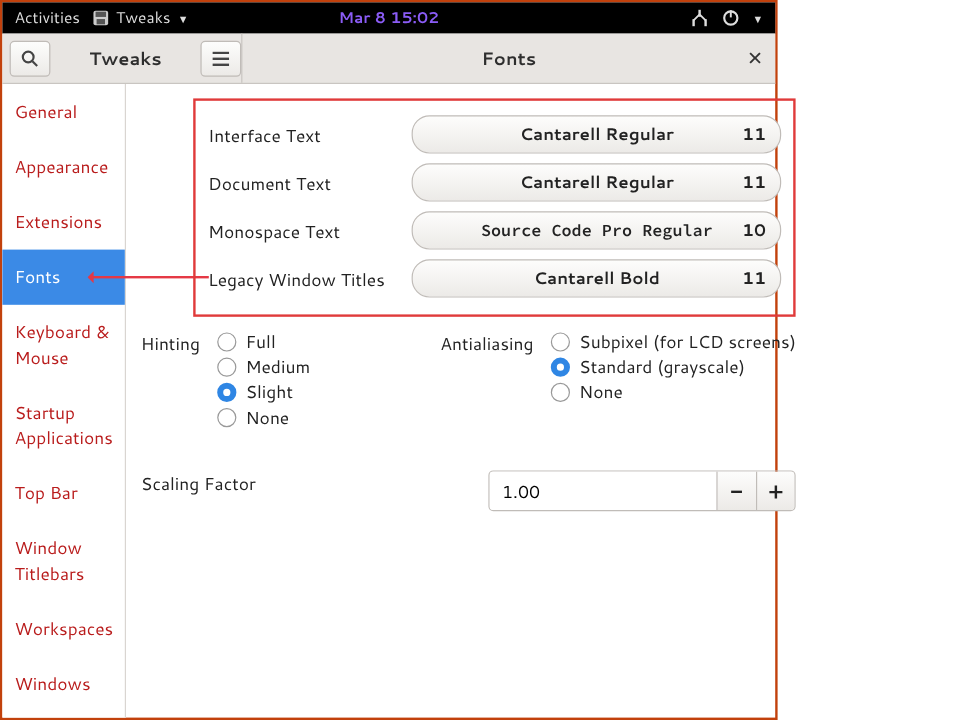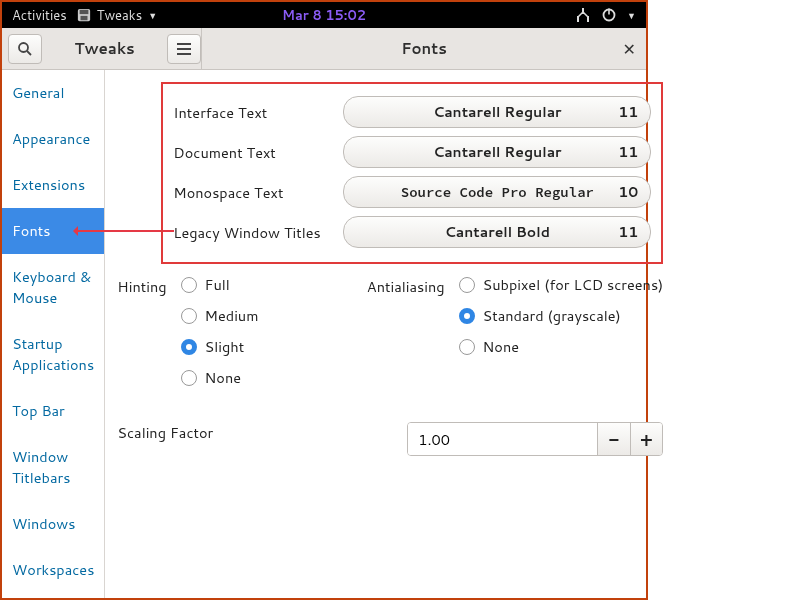--- a/index.html
+++ b/index.html
@@ -19,38 +19,38 @@
   .hb-left { display: flex; align-items: center; gap: 6px; padding-left: 6px; width: 200px; border-right: 1px solid #c9c5c1; height: 100%; }
   .hb-btn { width: 34px; height: 30px; border: 1px solid #c0bcb8; background: linear-gradient(#fdfdfc,#eceae7); border-radius: 4px; display: flex; align-items: center; justify-content: center; }
   .hb-title-left { flex: 1; text-align: center; font-weight: 700; font-size: 15px; color: #2e2e2e; }
   .hb-right { flex: 1; height: 100%; display: flex; align-items: center; position: relative; }
   .hb-title-right { position: absolute; left: 50%; transform: translateX(-50%); font-weight: 700; font-size: 15px; color: #2e2e2e; }
   .hb-close { position: absolute; right: 10px; font-size: 16px; color: #333; cursor: pointer; }
 
   
   .body { display: flex; height: calc(600px - 26px - 42px - 4px); }
   .sidebar { width: 200px; border-right: 1px solid #d9d5d1; background: #fff; }
-  .sidebar .item { padding: 12px 10px; font-size: 14.5px; color: #0369a1; border-bottom: 1px solid transparent; cursor: pointer; }
+  .sidebar .item { padding: 12px 10px; font-size: 14.5px; color: #b91c1c; border-bottom: 1px solid transparent; cursor: pointer; }
   .sidebar .item.selected { background: #4a90e2; background: #3b8ae6; color: #fff; position: relative; }
   .sidebar .arrow { position: absolute; left: 72px; top: 50%; transform: translateY(-50%); width: 100px; height: 2px; background: #e53945; }
   .sidebar .arrow::before { content: ""; position: absolute; left: -6px; top: -4px; border: 5px solid transparent; border-right-color: #e53945; }
 
   .main { flex: 1; padding: 12px 18px 12px 12px; font-size: 14.5px; color: #222; position: relative; }
   .redbox { border: 2px solid #e03a3a; padding: 8px 10px 10px 10px; margin-bottom: 10px; margin-left: 44px; }
   .frow { display: flex; align-items: center; height: 40px; }
   .frow .lbl { width: 170px; }
   .fontbtn { flex: 1; height: 32px; border: 1px solid #c0bcb8; background: linear-gradient(#fdfdfc,#eceae7); border-radius: 15px; display: flex; align-items: center; justify-content: center; gap: 10px; padding: 0 14px; font-size: 14px; cursor: pointer; position: relative; }
   .fontbtn .fname { font-weight: 700; flex: 1; text-align: center; }
   .fontbtn .fsize { font-weight: 700; position: absolute; right: 12px; }
   .fontbtn.mono .fname { font-family: "Source Code Pro", "Courier New", monospace; font-weight: 600; }
 
   .opts { display: flex; gap: 30px; margin-top: 6px; }
   .optcol { display: flex; gap: 14px; }
   .optcol .olabel { width: auto; padding-top: 2px; }
-  .radios { display: flex; flex-direction: column; gap: 10px; }
+  .radios { display: flex; flex-direction: column; }
   .radio { display: flex; align-items: center; gap: 8px; cursor: pointer; }
   .radiomark { width: 16px; height: 16px; border: 1px solid #999; border-radius: 50%; position: relative; background: #fff; }
   .radio.selected .radiomark { border: 5px solid #2f86e4; }
   .col2 { margin-left: auto; }
 
   .scaling { display: flex; margin-top: 34px; }
   .scaling .lbl { width: 170px; }
   .spin { margin-left: 120px; display: flex; height: 34px; border: 1px solid #c0bcb8; border-radius: 4px; overflow: hidden; width: 256px; }
   .spin input { border: none; outline: none; padding: 0 10px; font-size: 14.5px; width: 190px; background: #fff; }
   .spin .sb { width: 33px; border-left: 1px solid #c0bcb8; background: linear-gradient(#fdfdfc,#eceae7); display: flex; align-items: center; justify-content: center; font-size: 18px; font-weight: 600; cursor: pointer; }
@@ -132,22 +132,22 @@
       <div class="item"><span>Appearance</span></div>
       <div class="item"><span>Extensions</span></div>
       <div class="item selected">
         <span>Fonts</span>
         <span class="arrow"></span>
       </div>
       <div class="item"><span>Keyboard &amp; Mouse</span></div>
       <div class="item"><span>Startup Applications</span></div>
       <div class="item"><span>Top Bar</span></div>
       <div class="item"><span>Window Titlebars</span></div>
+      <div class="item"><span>Workspaces</span></div>
       <div class="item"><span>Windows</span></div>
-      <div class="item"><span>Workspaces</span></div>
     </div>
 
     <div class="main">
       <div class="redbox">
         <div class="frow">
           <div class="lbl">Interface Text</div>
           <div class="fontbtn">
             <span class="fname">Cantarell Regular</span>
             <span class="fsize">11</span>
           </div>

